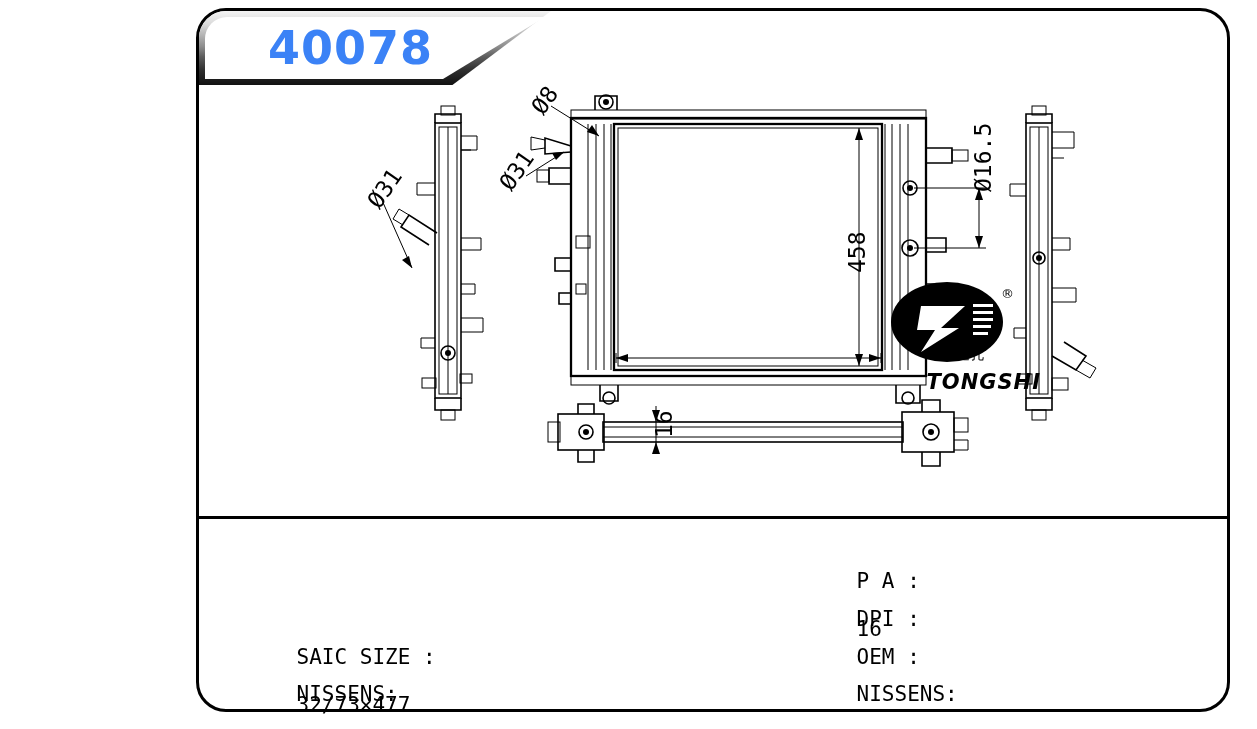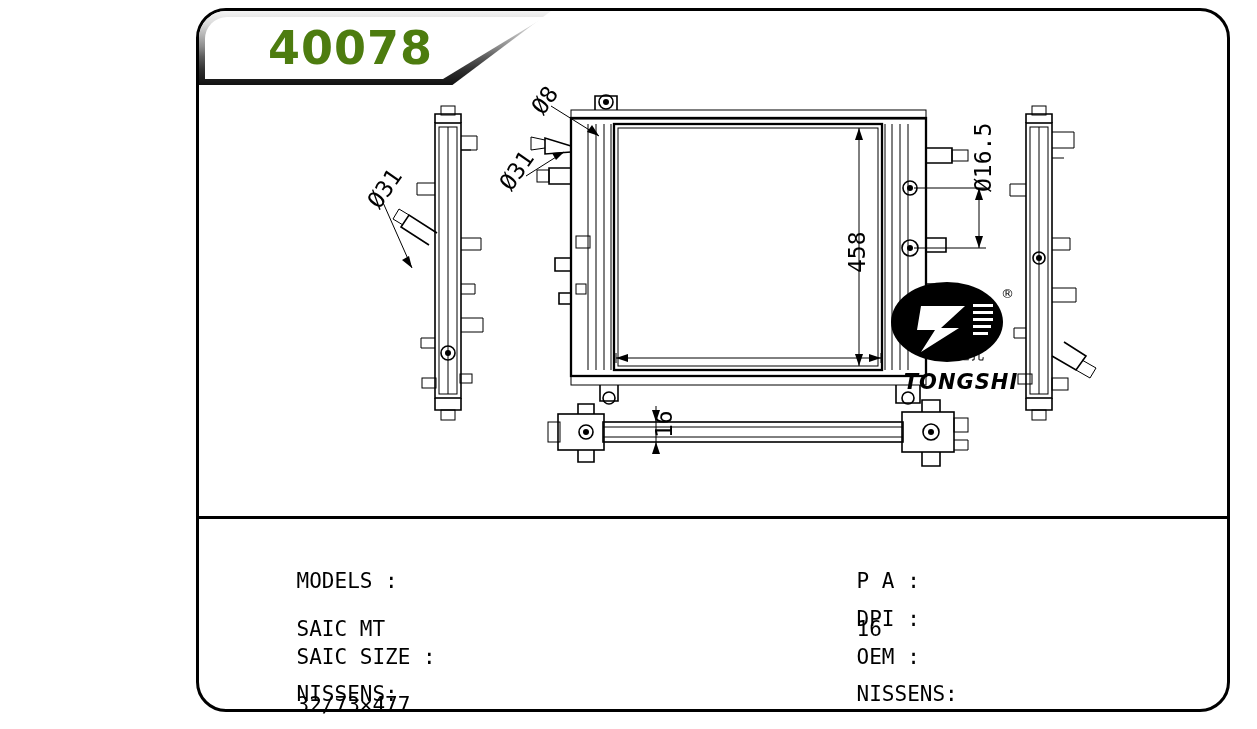--- a/index.html
+++ b/index.html
@@ -23,21 +23,21 @@
   }
   .title-banner-inner{
     position:absolute;left:205px;top:17px;width:340px;height:62px;
     background:#ffffff;
     clip-path:polygon(0 0,100% 0,70% 100%,0 100%);
     border-top-left-radius:22px;
   }
   .title-text{
     position:absolute;left:268px;top:20px;width:280px;height:56px;
     font-family:"DejaVu Sans",sans-serif;font-size:46px;font-weight:bold;letter-spacing:1px;
-    line-height:56px;color:#4d7c0f;
+    line-height:56px;color:#3b82f6;
   }
 
   
   .spec{position:absolute;font-family:"DejaVu Sans Mono",monospace;font-size:21px;white-space:pre;}
   .spec-left{left:246px;}
   .spec-right{left:806px;}
   .r1{top:545px;} .r2{top:583px;} .r3{top:621px;} .r4{top:658px;}
 
   
   .draw{position:absolute;left:196px;top:88px;width:1034px;height:425px;}
@@ -53,21 +53,21 @@
   .dimtxt{
     position:absolute;font-family:"DejaVu Sans Mono",monospace;font-size:23px;color:#000;white-space:nowrap;
   }
   .rot90{transform:rotate(-90deg);transform-origin:left top;}
   .rot45{transform:rotate(-55deg);transform-origin:left top;}
   .cn{font-family:"DejaVu Sans",sans-serif;}
 
   
   .logo-wrap{position:absolute;left:685px;top:192px;width:160px;height:120px;}
   .logo-text{
-    position:absolute;left:0;top:90px;width:160px;text-align:center;
+    position:absolute;left:0;top:90px;width:160px;text-align:right;
     font-family:"DejaVu Sans",sans-serif;font-style:italic;font-weight:bold;font-size:21px;letter-spacing:1px;
   }
   .logo-r{
     position:absolute;left:120px;top:6px;font-family:"DejaVu Sans",sans-serif;font-size:13px;
   }
 </style>
 </head>
 <body>
 
 <div id="sheet">
@@ -265,25 +265,20 @@
           <rect x="92" y="38" width="20" height="3"></rect>
           <rect x="92" y="45" width="18" height="3"></rect>
           <rect x="92" y="52" width="15" height="3"></rect>
         </g>
       </svg>
       <div class="logo-r">®</div>
       <div class="logo-text">TONGSHI</div>
     </div>
   </div>
 
-  <div class="spec spec-left r1">
-    <span>MODELS :</span>
-    <span>  </span>
-    <span>SAIC MT</span>
-  </div>
   <div class="spec spec-left r3">
     <span>SAIC SIZE :</span>
     <span> </span>
     <span>32/73×477</span>
   </div>
   <div class="spec spec-left r4">
     <span>NISSENS:</span>
     <span></span>
   </div>
 

